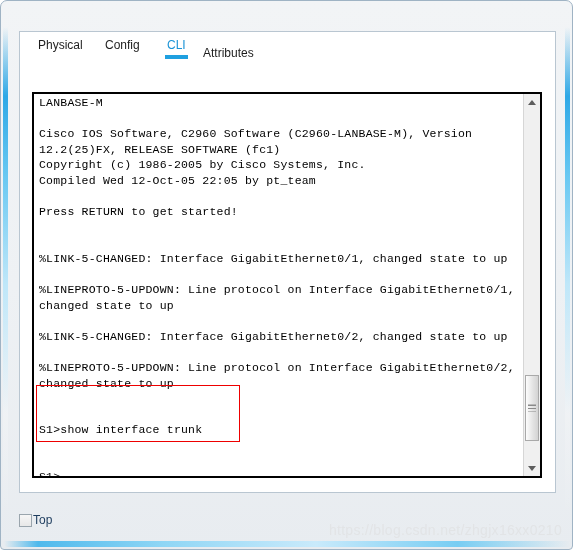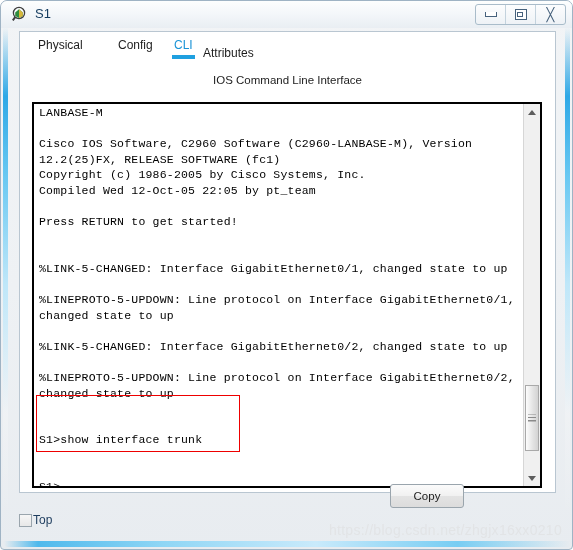--- a/index.html
+++ b/index.html
@@ -156,21 +156,21 @@
     left: 0; top: 42px;
     width: 100%;
     text-align: center;
     font-size: 11.5px;
     color: #1d1d1d;
   }
 
   
   #terminal {
     position: absolute;
-    left: 12px; top: 70px;
+    left: 12px; top: 60px;
     width: 510px;
     height: 386px;
     background: #ffffff;
     border: 2px solid #000000;
     box-sizing: border-box;
     overflow: hidden;
   }
   #term-text {
     position: absolute;
     left: 5px; top: 1px;
@@ -327,71 +327,48 @@
   }
 </style>
 </head>
 <body>
 
 <div id="window">
 
   <div class="glass-strip left"></div>
   <div class="glass-strip right"></div>
 
-  <div id="titlebar">
-    <svg id="title-icon" viewBox="0 0 18 18">
-      <circle cx="7" cy="7" r="5.6" fill="none" stroke="#3d3d3d" stroke-width="1.3"></circle>
-      <line x1="3.2" y1="11.2" x2="0.8" y2="14.4" stroke="#3d3d3d" stroke-width="2"></line>
-      <path d="M3.2 6.4 L7 3.2 L10.8 6.4 L10.8 10 L7 12 L3.2 10 Z" fill="#2e8b3d"></path>
-      <path d="M7 3.2 L10.8 6.4 L10.8 10 L7 12 Z" fill="#d8b63a"></path>
-    </svg>
-    <div id="title-text">S1</div>
-
-    <div class="win-btns">
-      <div class="win-btn">
-        <span class="ic-min"></span>
-      </div>
-      <div class="win-btn">
-        <span class="ic-restore"></span>
-      </div>
-      <div class="win-btn">
-        <span class="ic-close">╳</span>
-      </div>
-    </div>
-  </div>
 
   <div id="panel">
 
     <div id="tabstrip">
       <div class="tab" style="left:16px;">Physical</div>
-      <div class="tab" style="left:96px;">Config</div>
-      <div class="tab active" style="left:152px;">CLI</div>
+      <div class="tab" style="left:83px;">Config</div>
+      <div class="tab active" style="left:145px;">CLI</div>
       <div class="tab" style="left:181px;margin-top:8px;">Attributes</div>
     </div>
 
-    <div id="section-title">IOS Command Line Interface</div>
 
     <div id="terminal">
       <div id="term-text"><div class="term-line">LANBASE-M</div><div class="term-line">&nbsp;</div><div class="term-line">Cisco IOS Software, C2960 Software (C2960-LANBASE-M), Version</div><div class="term-line">12.2(25)FX, RELEASE SOFTWARE (fc1)</div><div class="term-line">Copyright (c) 1986-2005 by Cisco Systems, Inc.</div><div class="term-line">Compiled Wed 12-Oct-05 22:05 by pt_team</div><div class="term-line">&nbsp;</div><div class="term-line">Press RETURN to get started!</div><div class="term-line">&nbsp;</div><div class="term-line">&nbsp;</div><div class="term-line">%LINK-5-CHANGED: Interface GigabitEthernet0/1, changed state to up</div><div class="term-line">&nbsp;</div><div class="term-line">%LINEPROTO-5-UPDOWN: Line protocol on Interface GigabitEthernet0/1,</div><div class="term-line">changed state to up</div><div class="term-line">&nbsp;</div><div class="term-line">%LINK-5-CHANGED: Interface GigabitEthernet0/2, changed state to up</div><div class="term-line">&nbsp;</div><div class="term-line">%LINEPROTO-5-UPDOWN: Line protocol on Interface GigabitEthernet0/2,</div><div class="term-line">changed state to up</div><div class="term-line">&nbsp;</div><div class="term-line">&nbsp;</div><div class="term-line">S1&gt;show interface trunk</div><div class="term-line">&nbsp;</div><div class="term-line">&nbsp;</div><div class="term-line">S1&gt;</div></div>
       <div id="red-box"></div>
 
       <div id="vscroll">
         <div class="sb-arrow up">
           <span class="tri up"></span>
         </div>
         <div id="sb-thumb">
           <span id="sb-grip"></span>
         </div>
         <div class="sb-arrow down">
           <span class="tri down"></span>
         </div>
       </div>
     </div>
 
-    <div class="btn" id="btn-copy">Copy</div>
   </div>
 
   <div id="top-row">
     <span id="top-checkbox"></span>
     <span id="top-label">Top</span>
   </div>
 
   <div id="watermark">https://blog.csdn.net/zhgjx16xx0210</div>
   <div id="bottom-glow"></div>
 </div>

